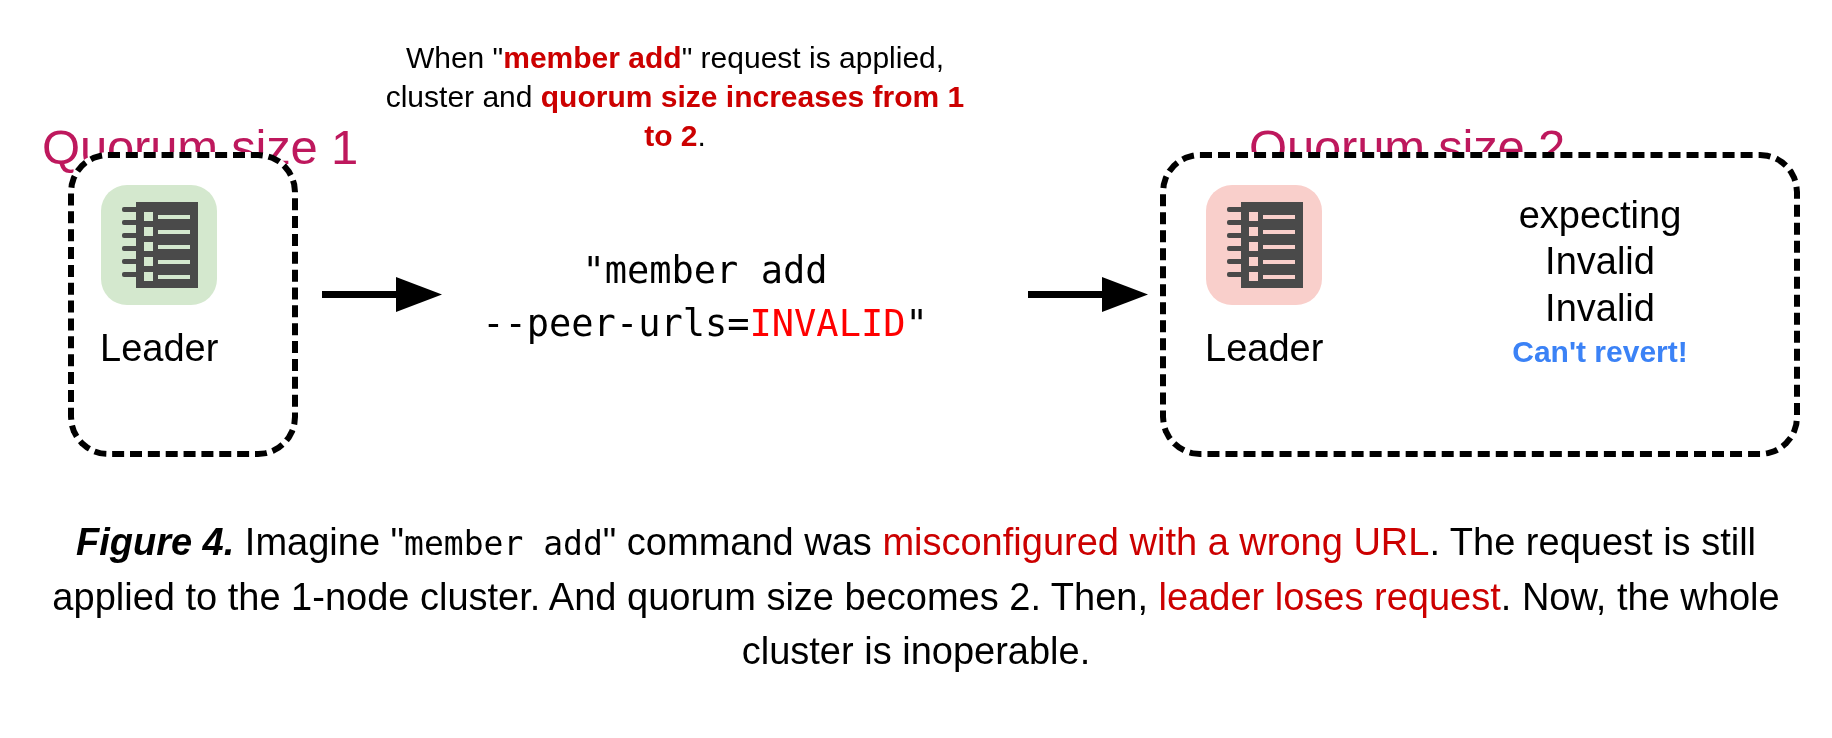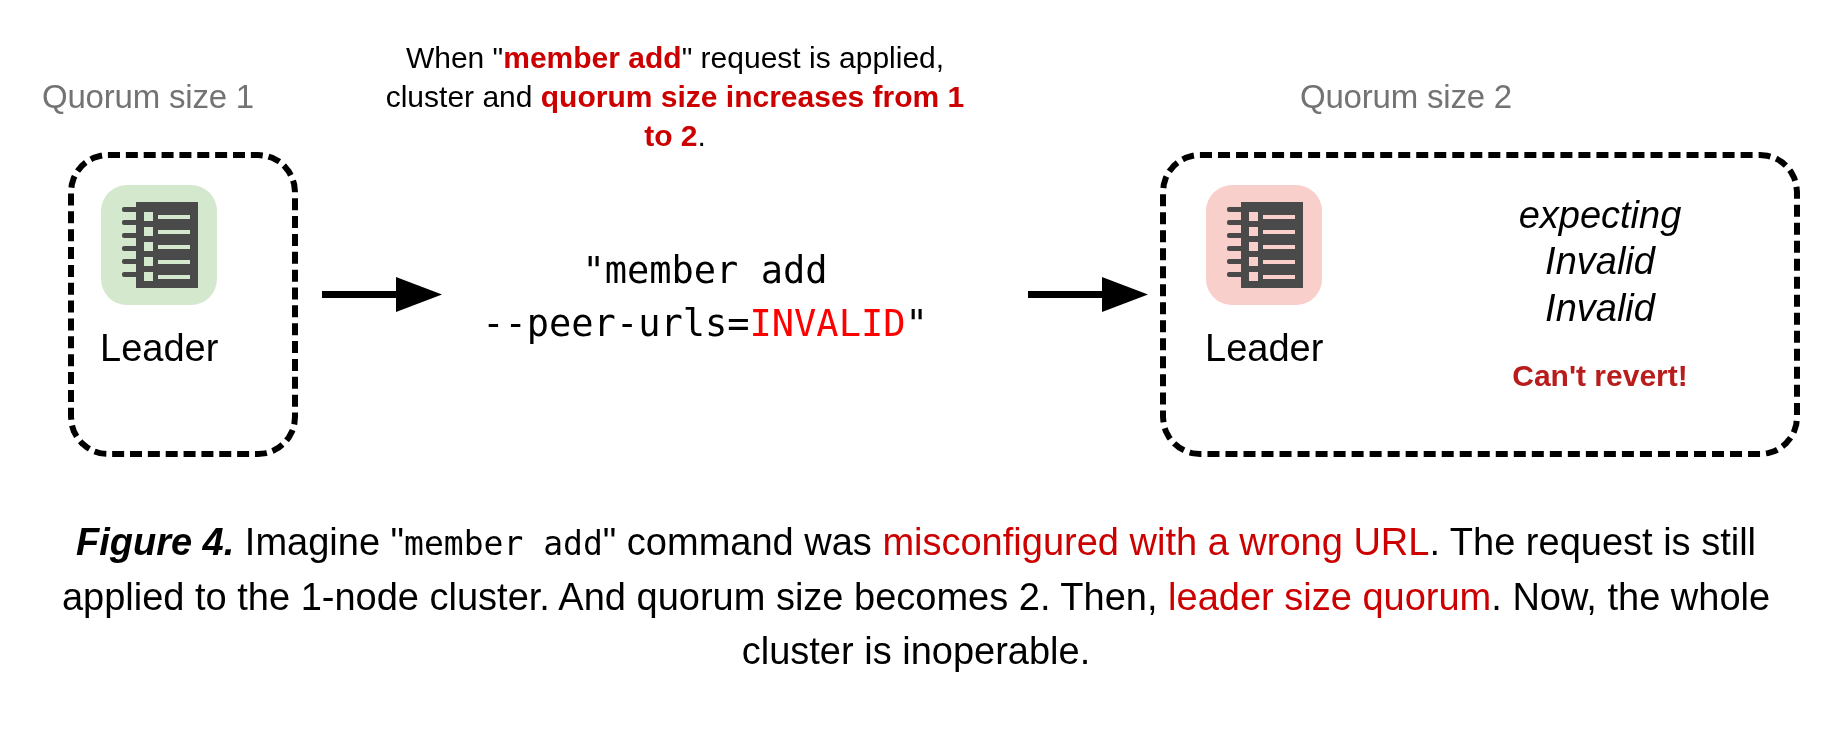--- a/index.html
+++ b/index.html
@@ -15,28 +15,29 @@
     font-family: "Liberation Sans", sans-serif;
     color: #000000;
     -webkit-font-smoothing: antialiased;
   }
 
   .stage { position: absolute; inset: 0; }
 
   
   .quorum-label {
     position: absolute;
-    font-size: 33px;
-    font-weight: 400;
-    color: #737373;
+    font-size: 49px;
+    font-weight: 400;
+    color: #be185d;
     white-space: nowrap;
     letter-spacing: -0.2px;
+    margin-top: 41px;
   }
   #quorum-left  { left: 42px;  top: 78px; }
-  #quorum-right { left: 1300px; top: 78px; }
+  #quorum-right { left: 1249px; top: 78px; }
 
   
   .cluster-box {
     position: absolute;
     border: 6px dashed #000;
     border-radius: 40px;
     box-sizing: border-box;
     background: #fff;
   }
   #cluster-left {
@@ -133,32 +134,31 @@
 
   
   #status-block {
     position: absolute;
     left: 1440px;
     top: 192px;
     width: 320px;
     text-align: center;
   }
   .status-line {
-    font-style: italic;
     font-size: 38px;
     line-height: 1.22;
     font-weight: 400;
     color: #000;
     white-space: nowrap;
   }
   #cant-revert {
-    margin-top: 28px;
+    margin-top: 4px;
     font-size: 30px;
     font-weight: bold;
-    color: #b91c1c;
+    color: #3b82f6;
     white-space: nowrap;
   }
 
   
   #caption {
     position: absolute;
     left: 40px;
     top: 515px;
     width: 1752px;
     text-align: center;
@@ -270,15 +270,15 @@
   <div id="command"><span>"member add</span>
 <span>--peer-urls=</span><span class="invalid">INVALID</span><span>"</span></div>
 
   <div id="status-block">
     <div class="status-line">expecting</div>
     <div class="status-line">Invalid</div>
     <div class="status-line">Invalid</div>
     <div id="cant-revert">Can't revert!</div>
   </div>
 
-  <div id="caption"><span class="fig-num">Figure 4.</span><span> Imagine "</span><span class="mono">member add</span><span>" command was </span><span class="hl">misconfigured with a wrong URL</span><span>. The request is still applied to the 1-node cluster. And quorum size becomes 2. Then, </span><span class="hl">leader size quorum</span><span>. Now, the whole cluster is inoperable.</span></div>
+  <div id="caption"><span class="fig-num">Figure 4.</span><span> Imagine "</span><span class="mono">member add</span><span>" command was </span><span class="hl">misconfigured with a wrong URL</span><span>. The request is still applied to the 1-node cluster. And quorum size becomes 2. Then, </span><span class="hl">leader loses request</span><span>. Now, the whole cluster is inoperable.</span></div>
 
 </div>
 
 </body></html>

